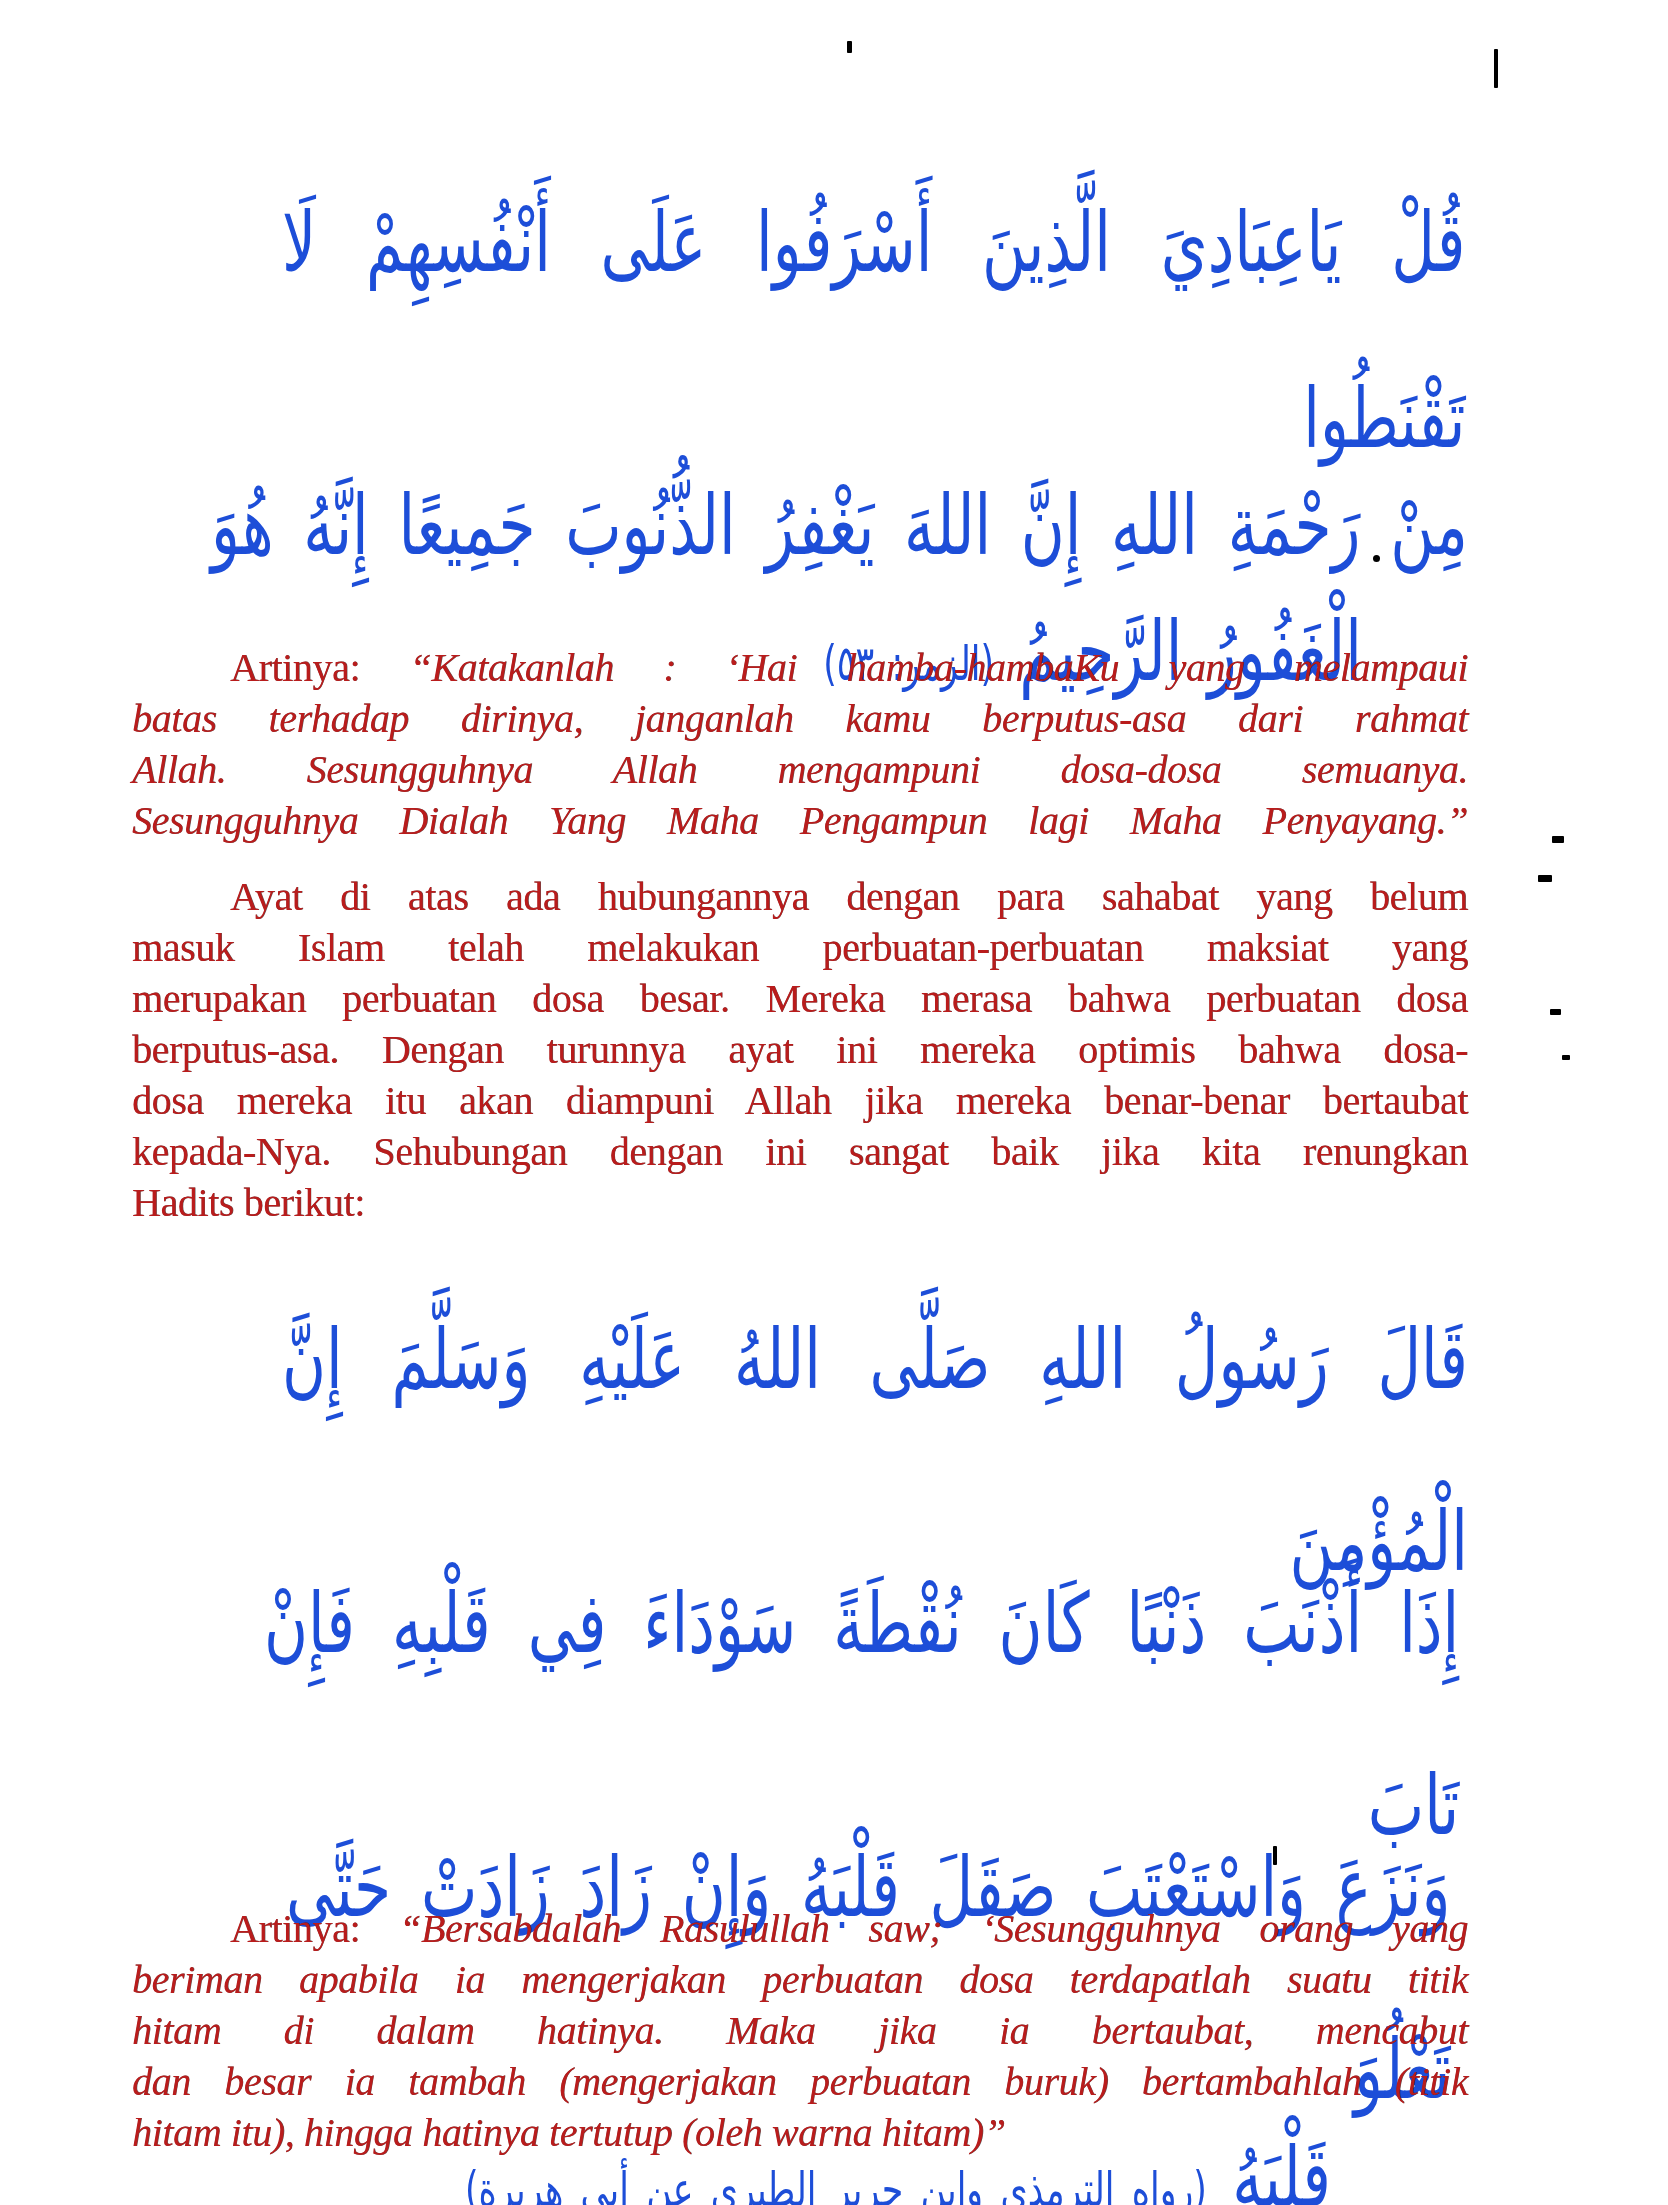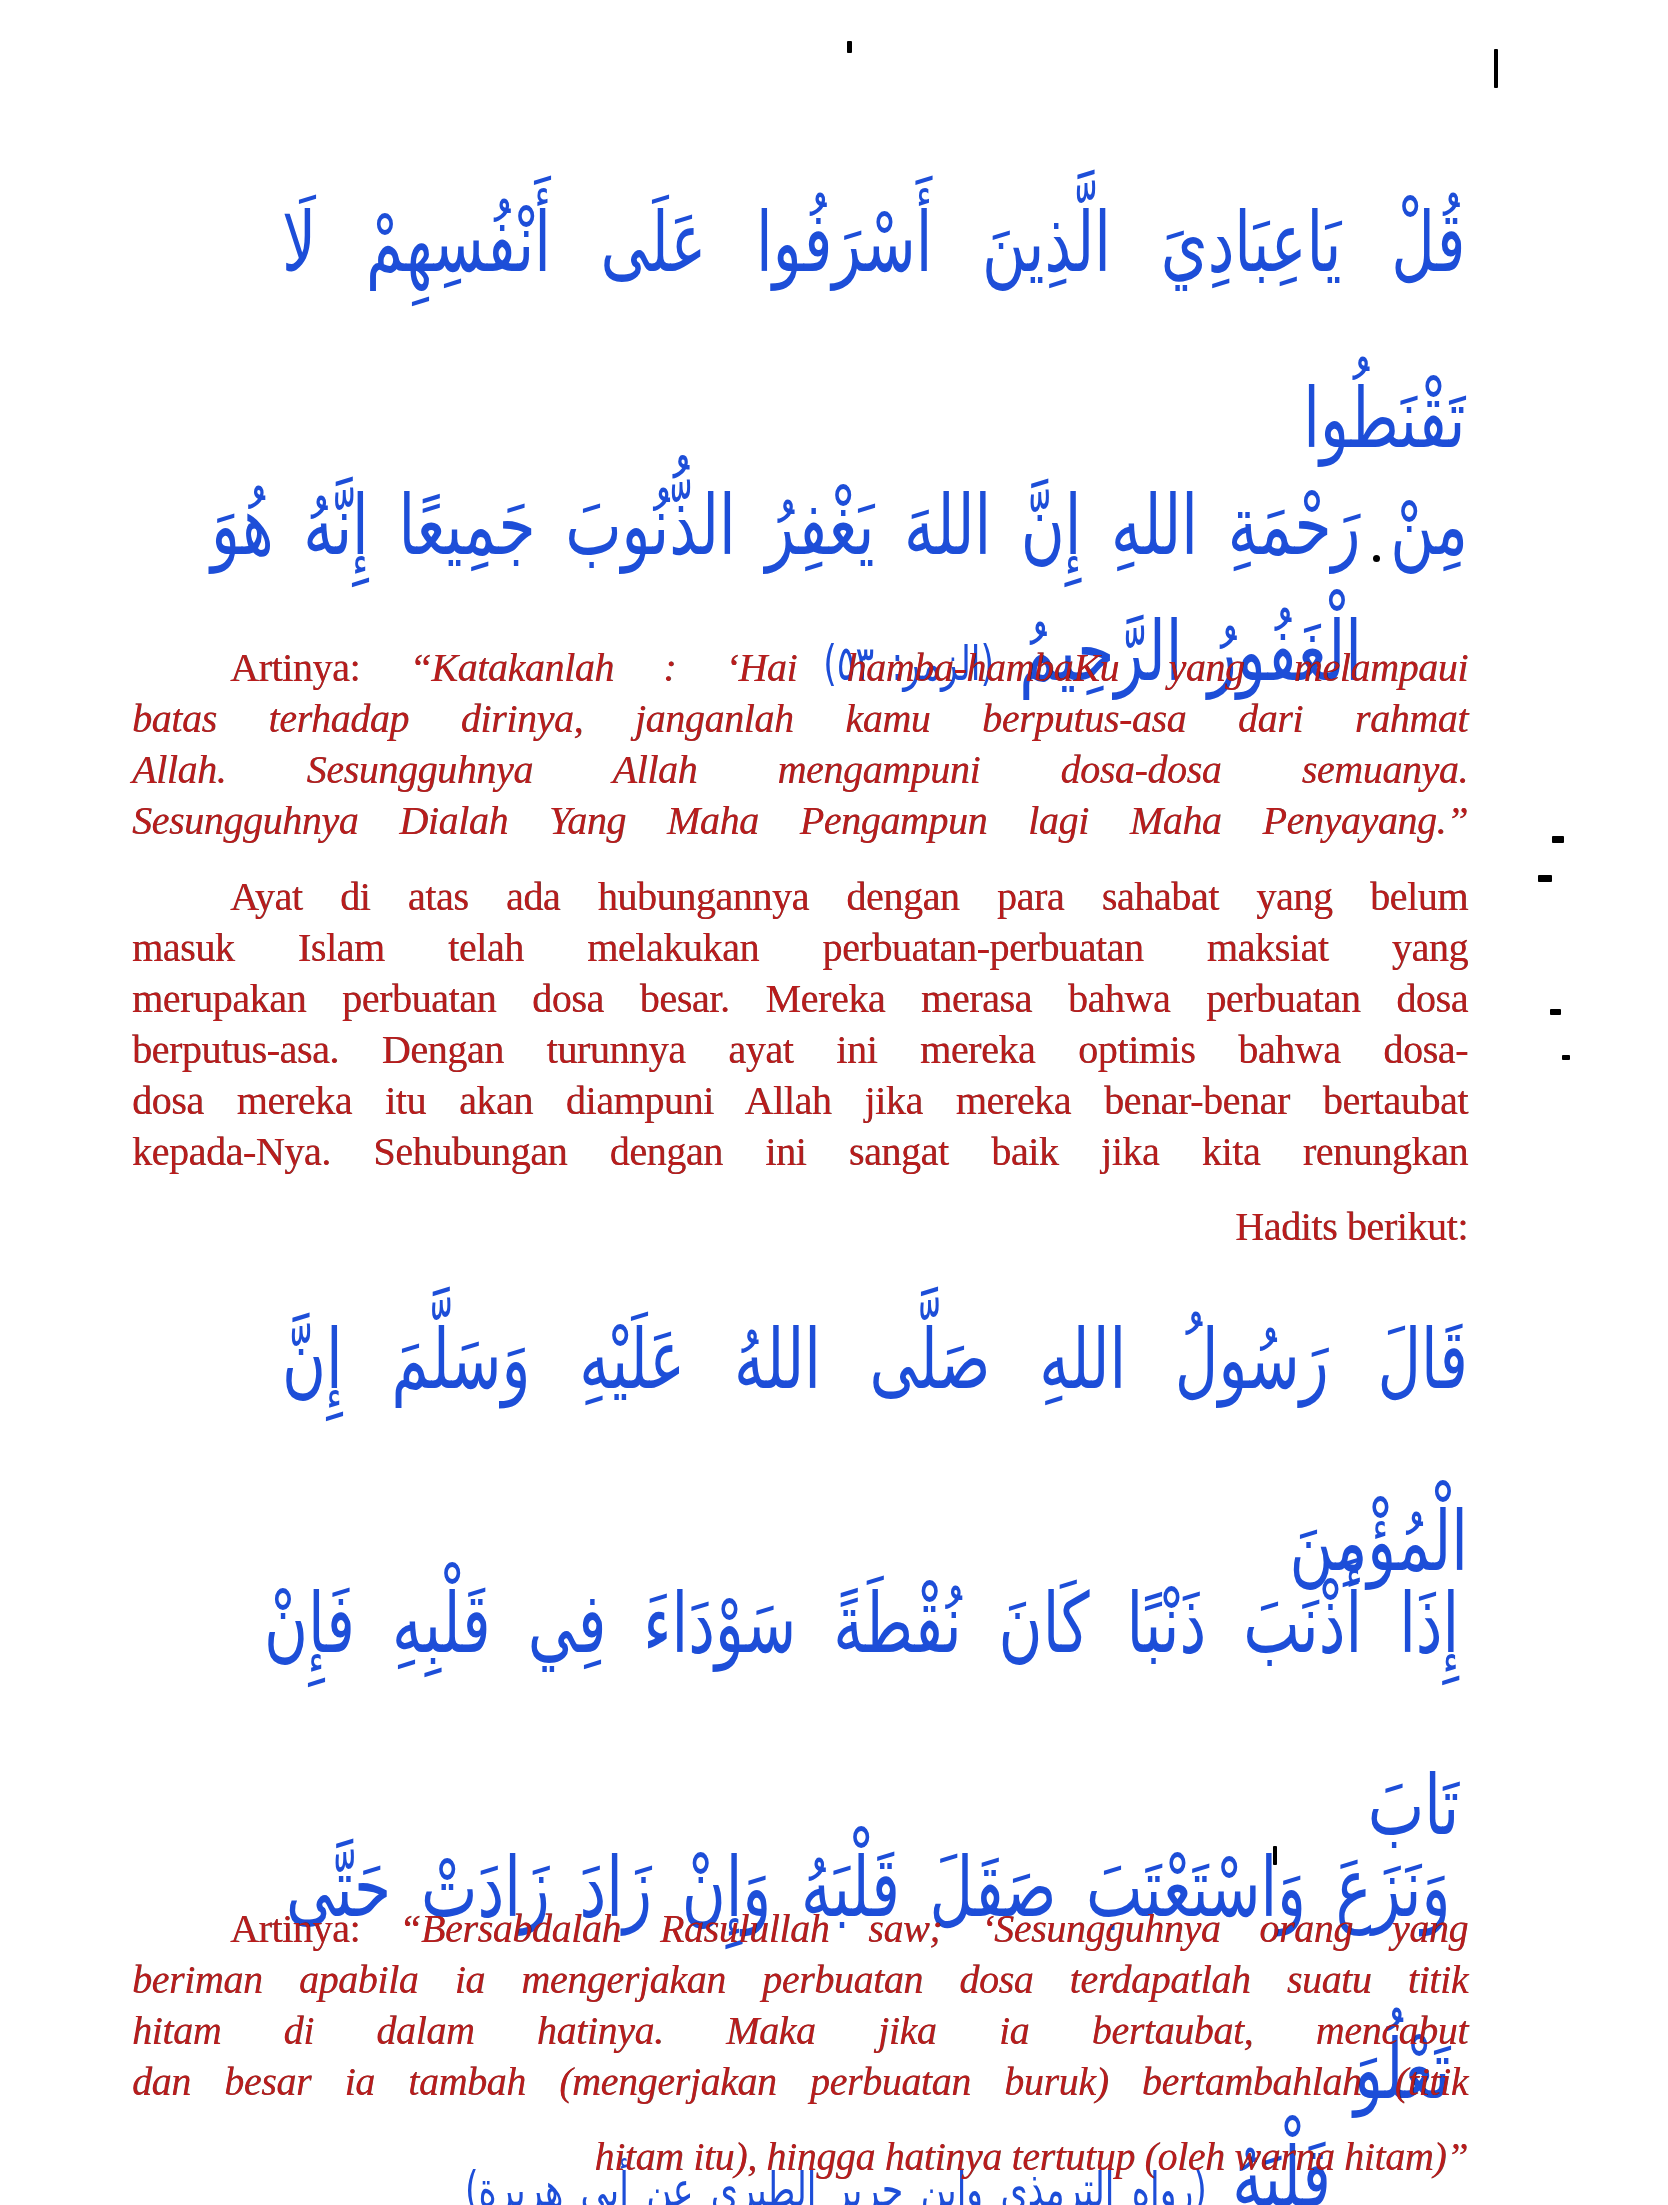--- a/index.html
+++ b/index.html
@@ -14,21 +14,21 @@
   .ar-line.just{text-align:justify;text-align-last:justify;}
   .ar-line.endline{text-align:right;white-space:nowrap;}
   .ar-small{font-size:0.58em;letter-spacing:0.4px;}
 
   
   .para{position:absolute;left:132px;width:1336px;
     font-family:"Liberation Serif",serif;font-size:40px;line-height:51px;
     letter-spacing:-0.4px;color:#b91c1c;text-shadow:0.4px 0 0 rgba(0,0,0,0.65);}
   .para .line{min-height:51px;}
   .line.just{text-align:justify;text-align-last:justify;}
-  .line.natural{text-align:right;margin-top:24px;}
+  .line.natural{text-align:left;}
   .indent{padding-left:98px;}
   .ital{font-style:italic;}
   .roman{font-style:normal;}
 
   
   .speck{position:absolute;background:#000;border-radius:0.9px;}
 </style>
 </head>
 <body>
 

